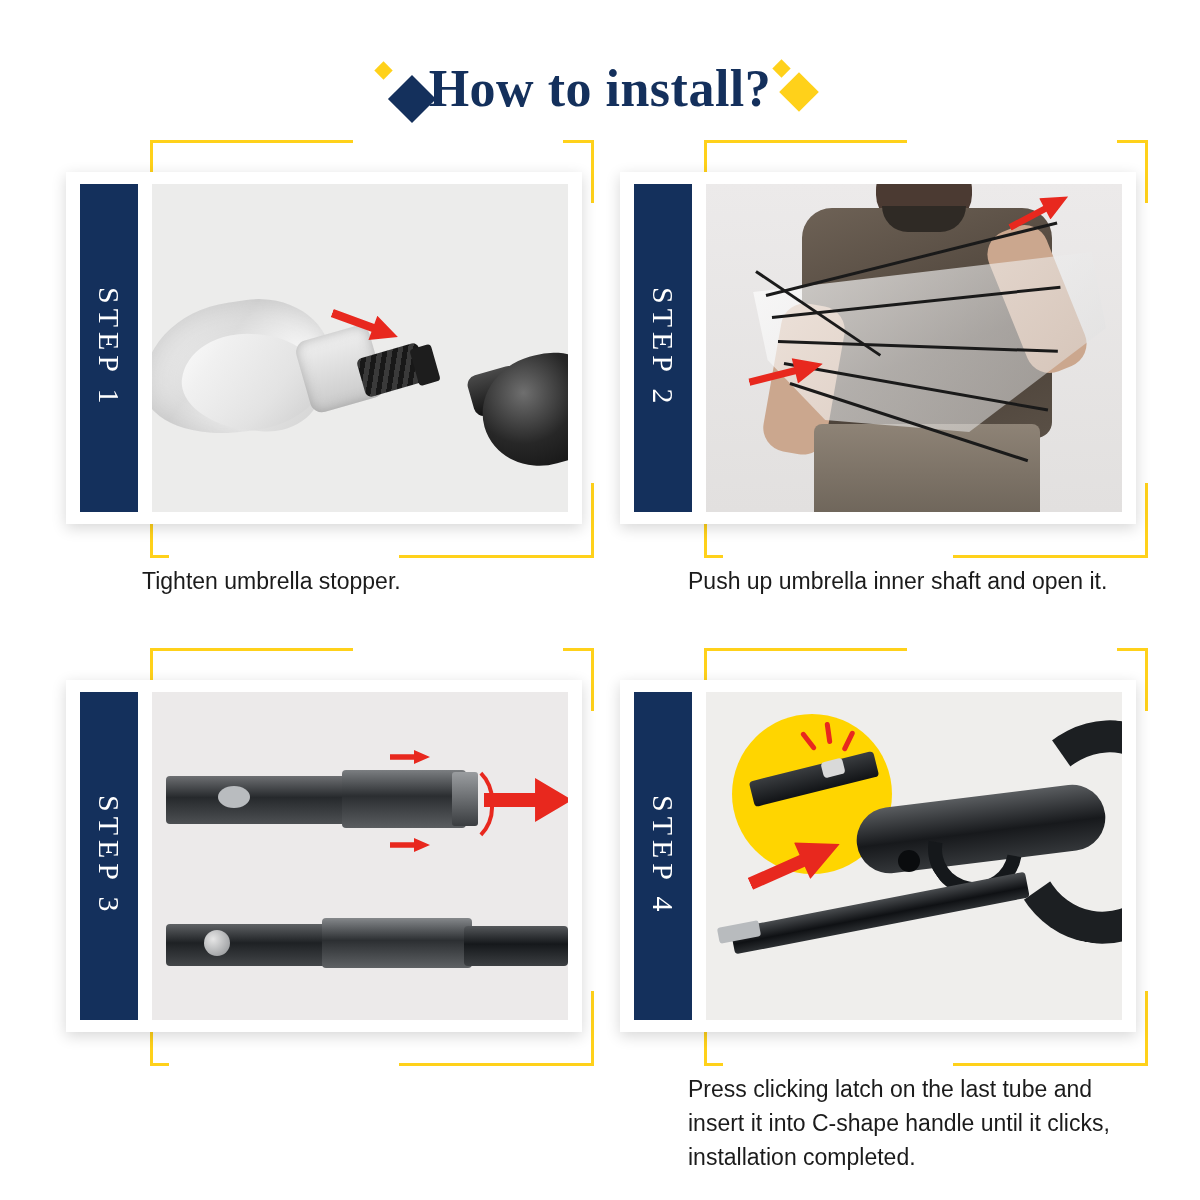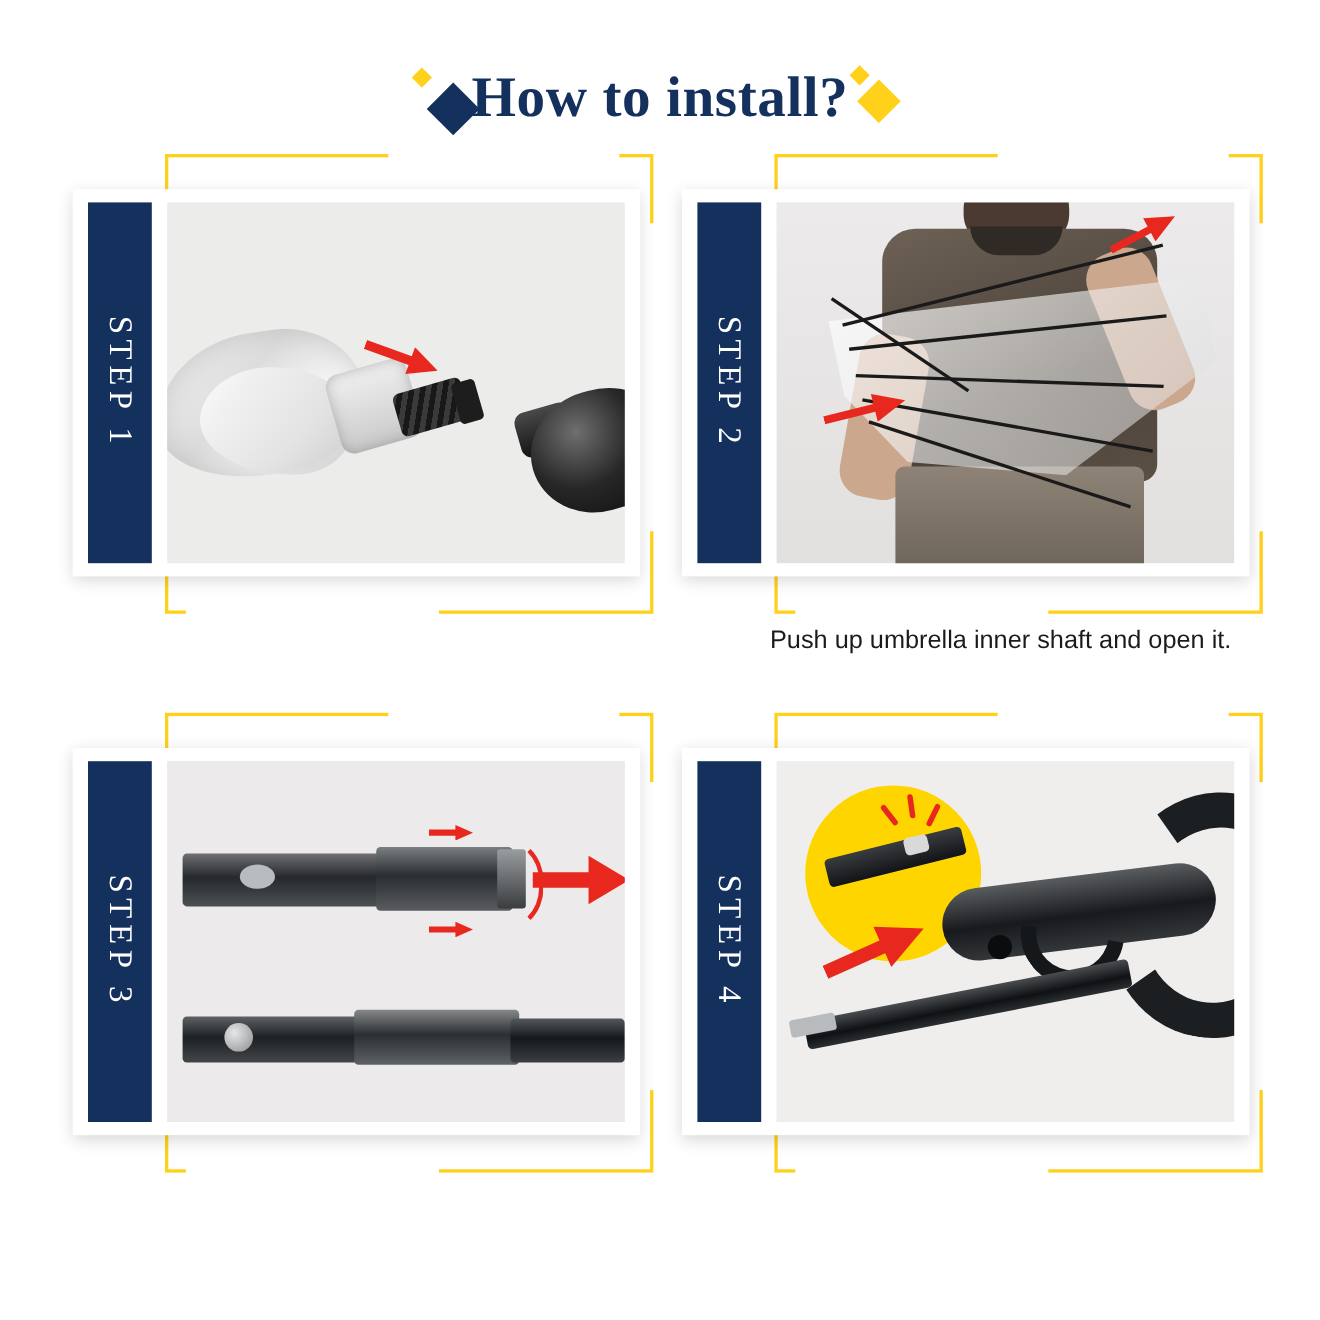--- a/index.html
+++ b/index.html
@@ -193,21 +193,21 @@
   .caption {
     position: absolute;
     left: 88px;
     top: 424px;
     width: 452px;
     font-size: 23px;
     line-height: 34px;
     color: #1b1b1b;
   }
   .caption.wide {
-    left: 92px;
+    left: 80px;
     width: 460px;
   }
 
   
   .ill { position: absolute; inset: 0; }
 
   
   .s1-canopy {
     position: absolute;
     left: -10px; top: 118px;
@@ -485,20 +485,21 @@
               <div class="s1-collar"></div>
               <div class="s1-screw"></div>
               <div class="s1-screwtip"></div>
               <div class="s1-knob-neck"></div>
               <div class="s1-knob-ball"></div>
               <div class="s1-arrow"></div>
             </div>
           </div>
         </div>
       </div>
+      <div class="caption">Tighten umbrella stopper.</div>
     </div>
 
     <div class="step step-2">
       <div class="card">
         <div class="bracket">
           <div class="bracket-gap-top"></div>
           <div class="bracket-gap-bottom"></div>
           <div class="bracket-gap-left"></div>
           <div class="bracket-gap-right"></div>
         </div>
@@ -591,16 +592,17 @@
               <div class="s4-handle-bar"></div>
               <div class="s4-hook"></div>
               <div class="s4-port"></div>
               <div class="s4-shaft"></div>
               <div class="s4-shaft-tip"></div>
               <div class="s4-arrow"></div>
             </div>
           </div>
         </div>
       </div>
+      <div class="caption wide">Press clicking latch on the last tube and insert it into C-shape handle until it clicks, installation completed.</div>
     </div>
 
   </div>
 </div>
 
 </body></html>

